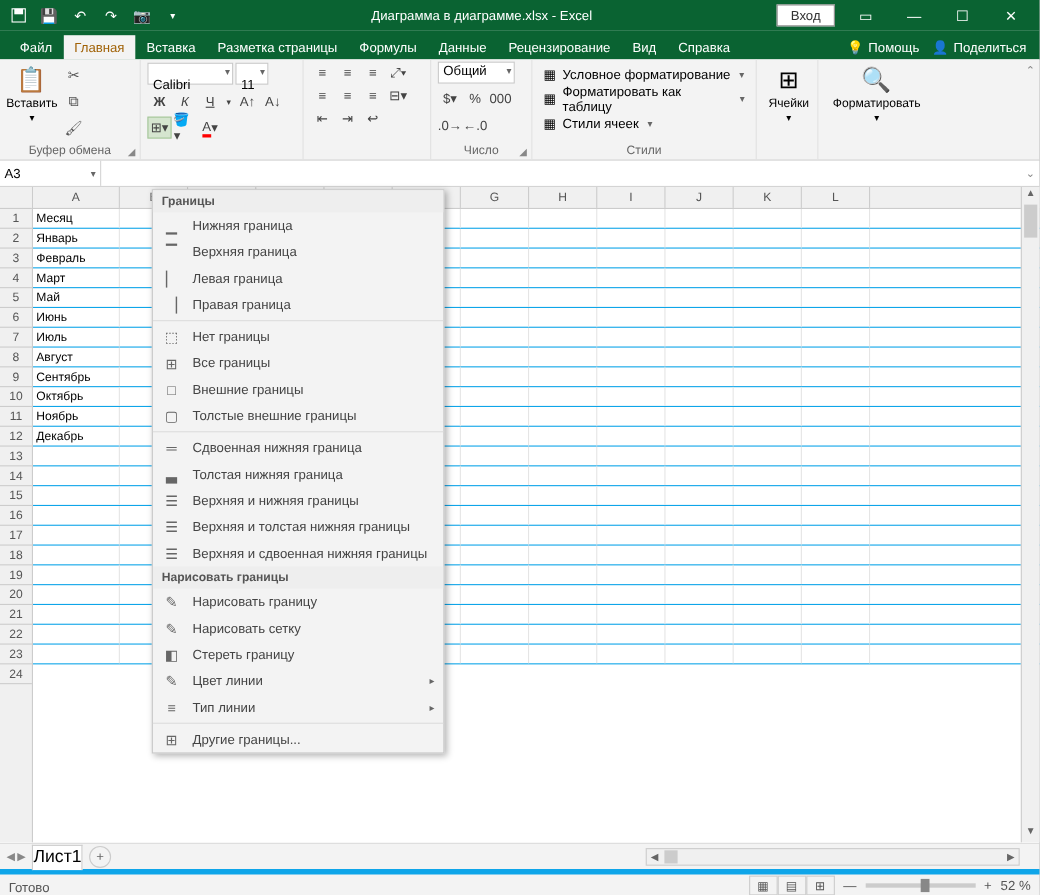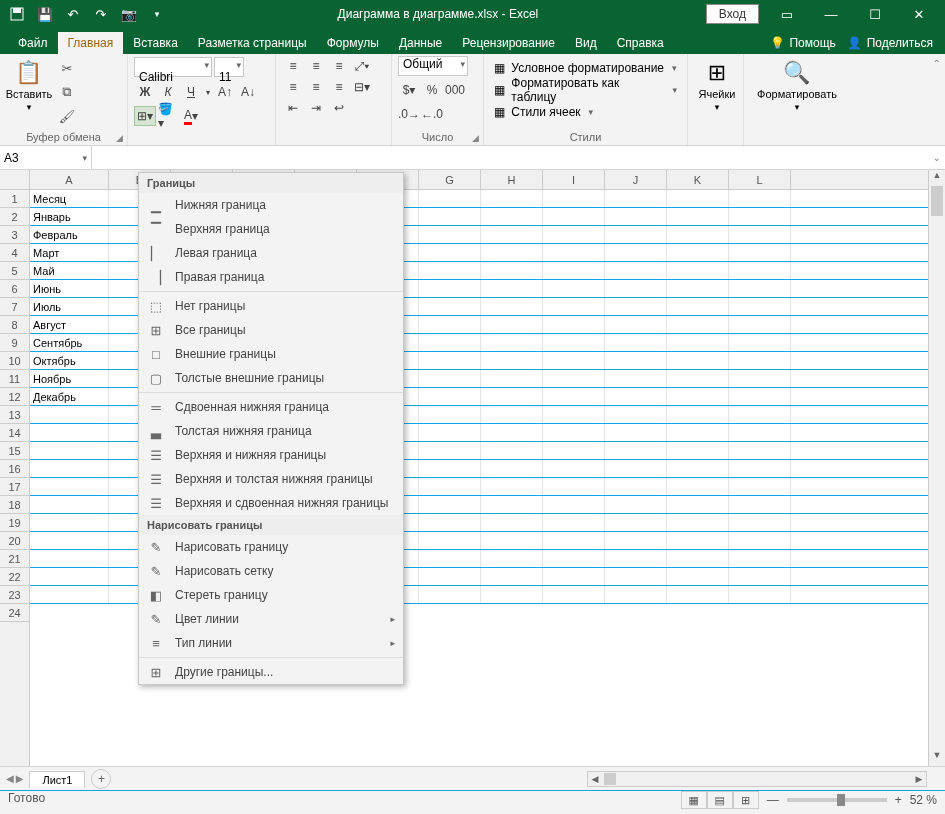--- a/index.html
+++ b/index.html
@@ -53,26 +53,26 @@
 .colhdrs{height:20px;display:flex;background:#f0f0f0;border-bottom:1px solid #ccc}
 .colhdr{width:62px;border-right:1px solid #ccc;display:flex;align-items:center;justify-content:center;font-size:11px;color:#555}
 .colhdr.first{width:79px}
 .cells{flex:1;position:relative}
 .row{height:18px;display:flex;border-bottom:1px solid #0ea5e9}
 .cell{width:62px;border-right:1px solid #e5e5e5;padding:0 3px;font-size:11px;display:flex;align-items:center}
 .cell.first{width:79px}
 .sheet-tabs{height:24px;background:#f3f3f3;border-top:1px solid #d4d4d4;display:flex;align-items:center}
 .st-nav{display:flex;gap:2px;padding:0 6px;color:#888}
 .st-nav span{font-size:10px}
-.sheet-tab{border:1px solid #ccc;border-bottom:none;padding:2px 12px;background:#fff;font-size:11px;position:relative;top:1px}
+.sheet-tab{border:1px solid #ccc;border-bottom:none;padding:2px 0;background:#fff;font-size:16px;position:relative;top:1px}
 .addsheet{width:20px;height:20px;border:1px solid #ccc;border-radius:10px;display:flex;align-items:center;justify-content:center;margin-left:6px;font-size:12px;color:#666}
 .hscroll{margin-left:auto;width:340px;height:16px;background:#f0f0f0;border:1px solid #ccc;display:flex;align-items:center;margin-right:18px}
 .hscroll .thumb{width:12px;height:12px;background:#ccc;margin-left:2px}
 .hscroll .arr{width:14px;text-align:center;font-size:9px;color:#666}
-.statusbar{height:24px;background:#f3f3f3;border-top:1px solid #0ea5e9;display:flex;align-items:flex-start;padding:0 8px;font-size:11px;color:#555}
+.statusbar{height:24px;background:#f3f3f3;border-top:5px solid #0ea5e9;display:flex;align-items:flex-end;padding:0 8px;font-size:11px;color:#555}
 .sb-right{margin-left:auto;display:flex;align-items:center;gap:8px}
 .view-btns{display:flex;gap:0}
 .view-btns span{width:26px;height:18px;border:1px solid #ccc;display:flex;align-items:center;justify-content:center;font-size:11px}
 .zoom-slider{width:100px;height:4px;background:#ccc;position:relative}
 .zoom-slider::after{content:"";position:absolute;left:50%;top:-4px;width:8px;height:12px;background:#888}
 .border-menu{position:absolute;left:138px;top:172px;width:266px;background:#f3f3f3;border:1px solid #c8c8c8;box-shadow:2px 2px 6px rgba(0,0,0,.3);z-index:100}
 .bm-header{padding:4px 8px;font-weight:bold;font-size:11px;color:#555;background:#eee}
 .bm-item{display:flex;align-items:center;gap:10px;padding:3px 8px;font-size:12px;color:#444;height:24px}
 .bm-item .bico{width:18px;height:18px;display:flex;align-items:center;justify-content:center;font-size:13px;color:#666;border:1px solid transparent}
 .bm-item .subarr{margin-left:auto;font-size:9px;color:#666}

